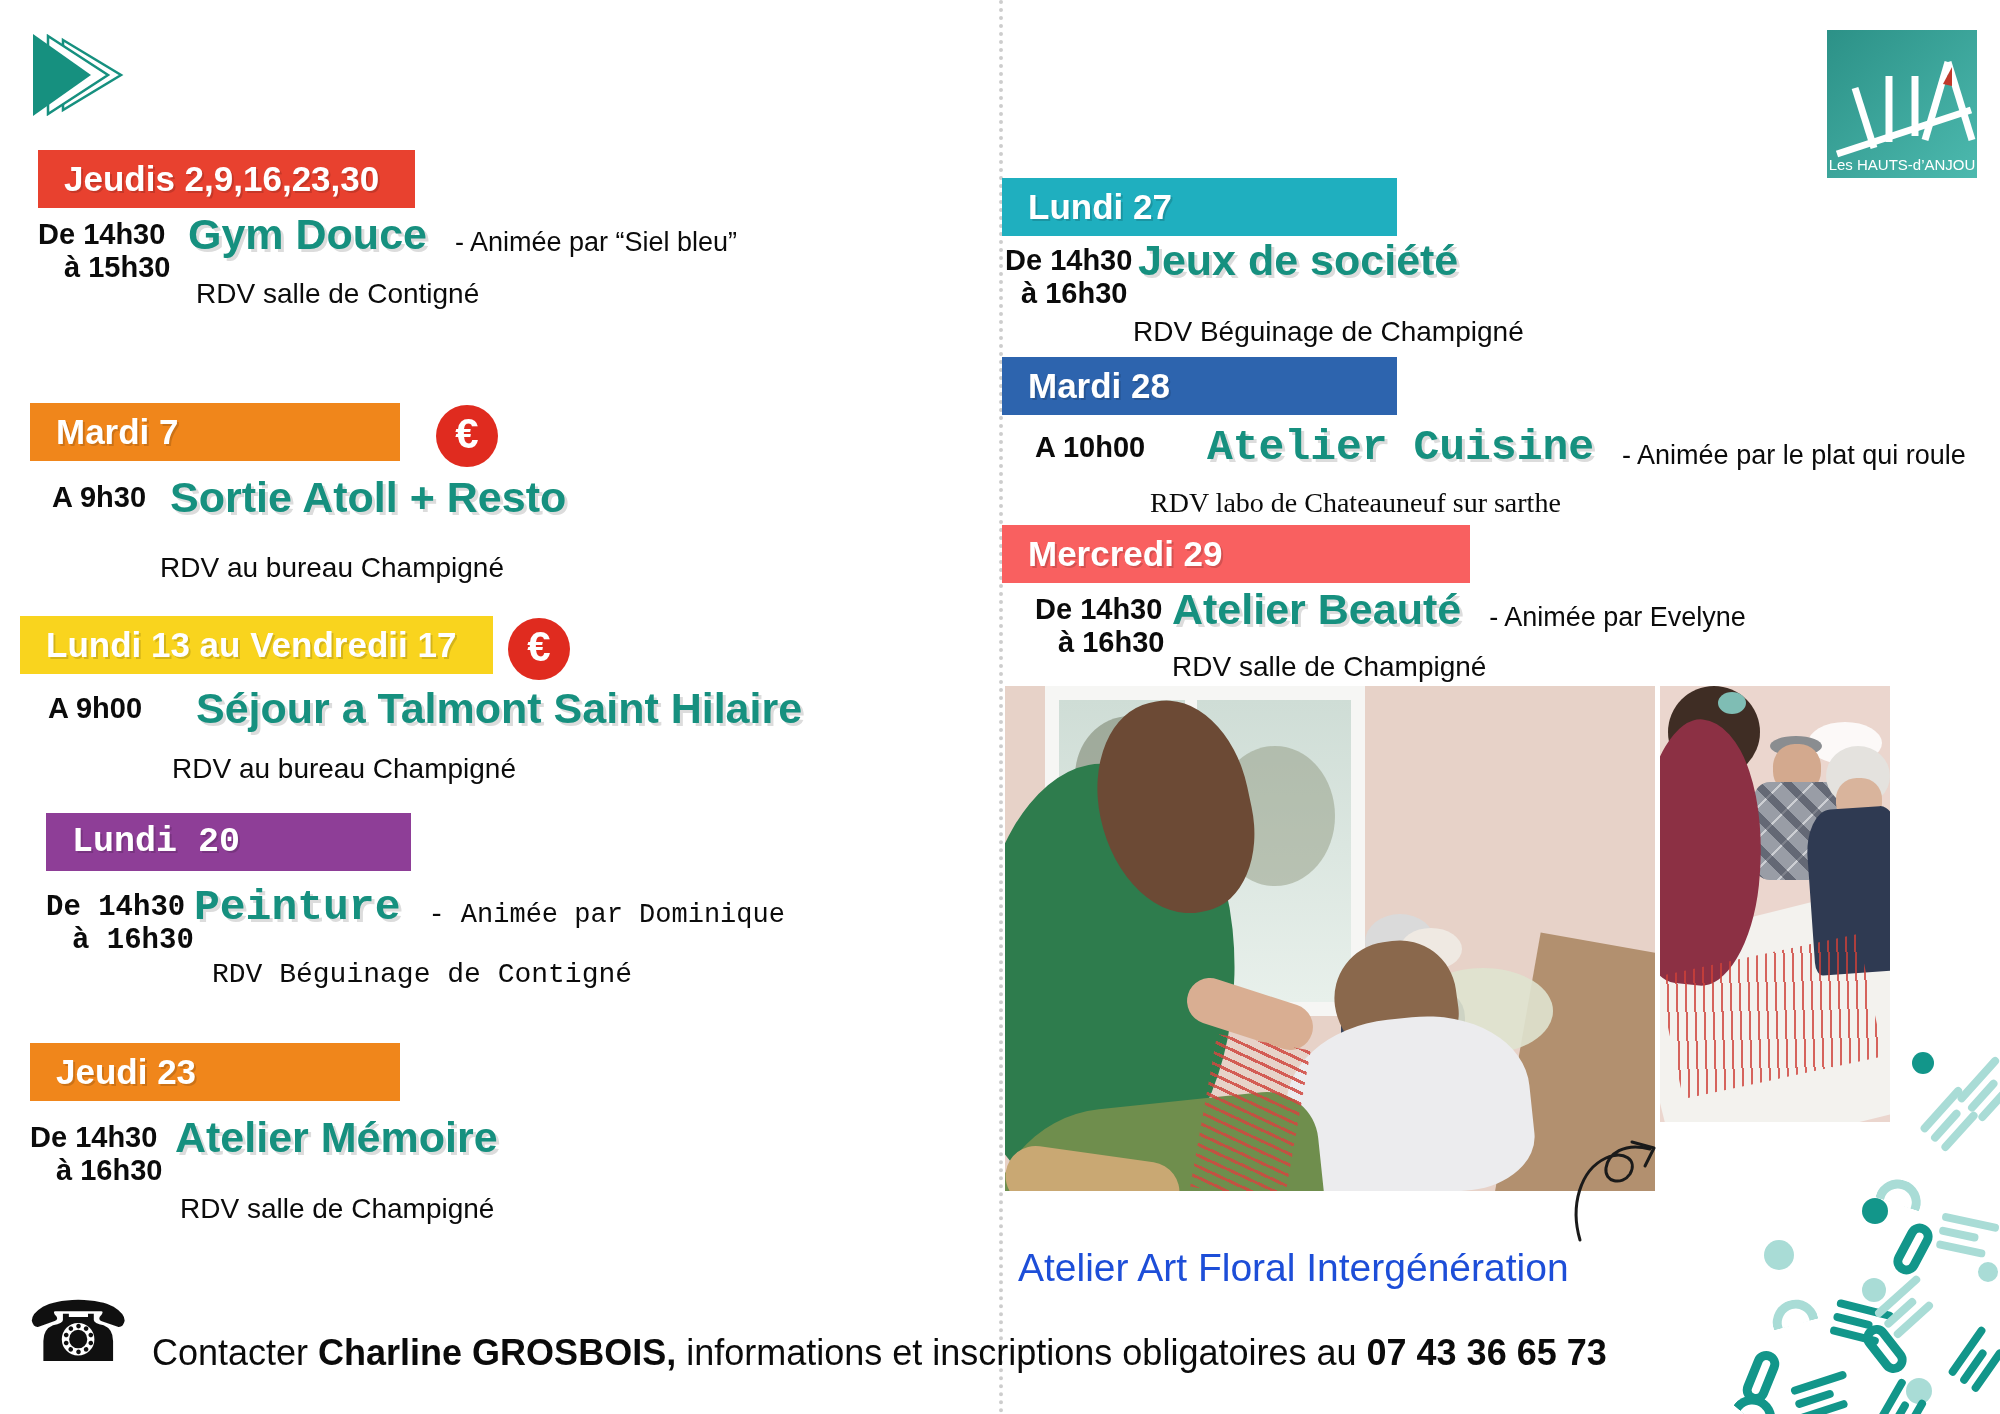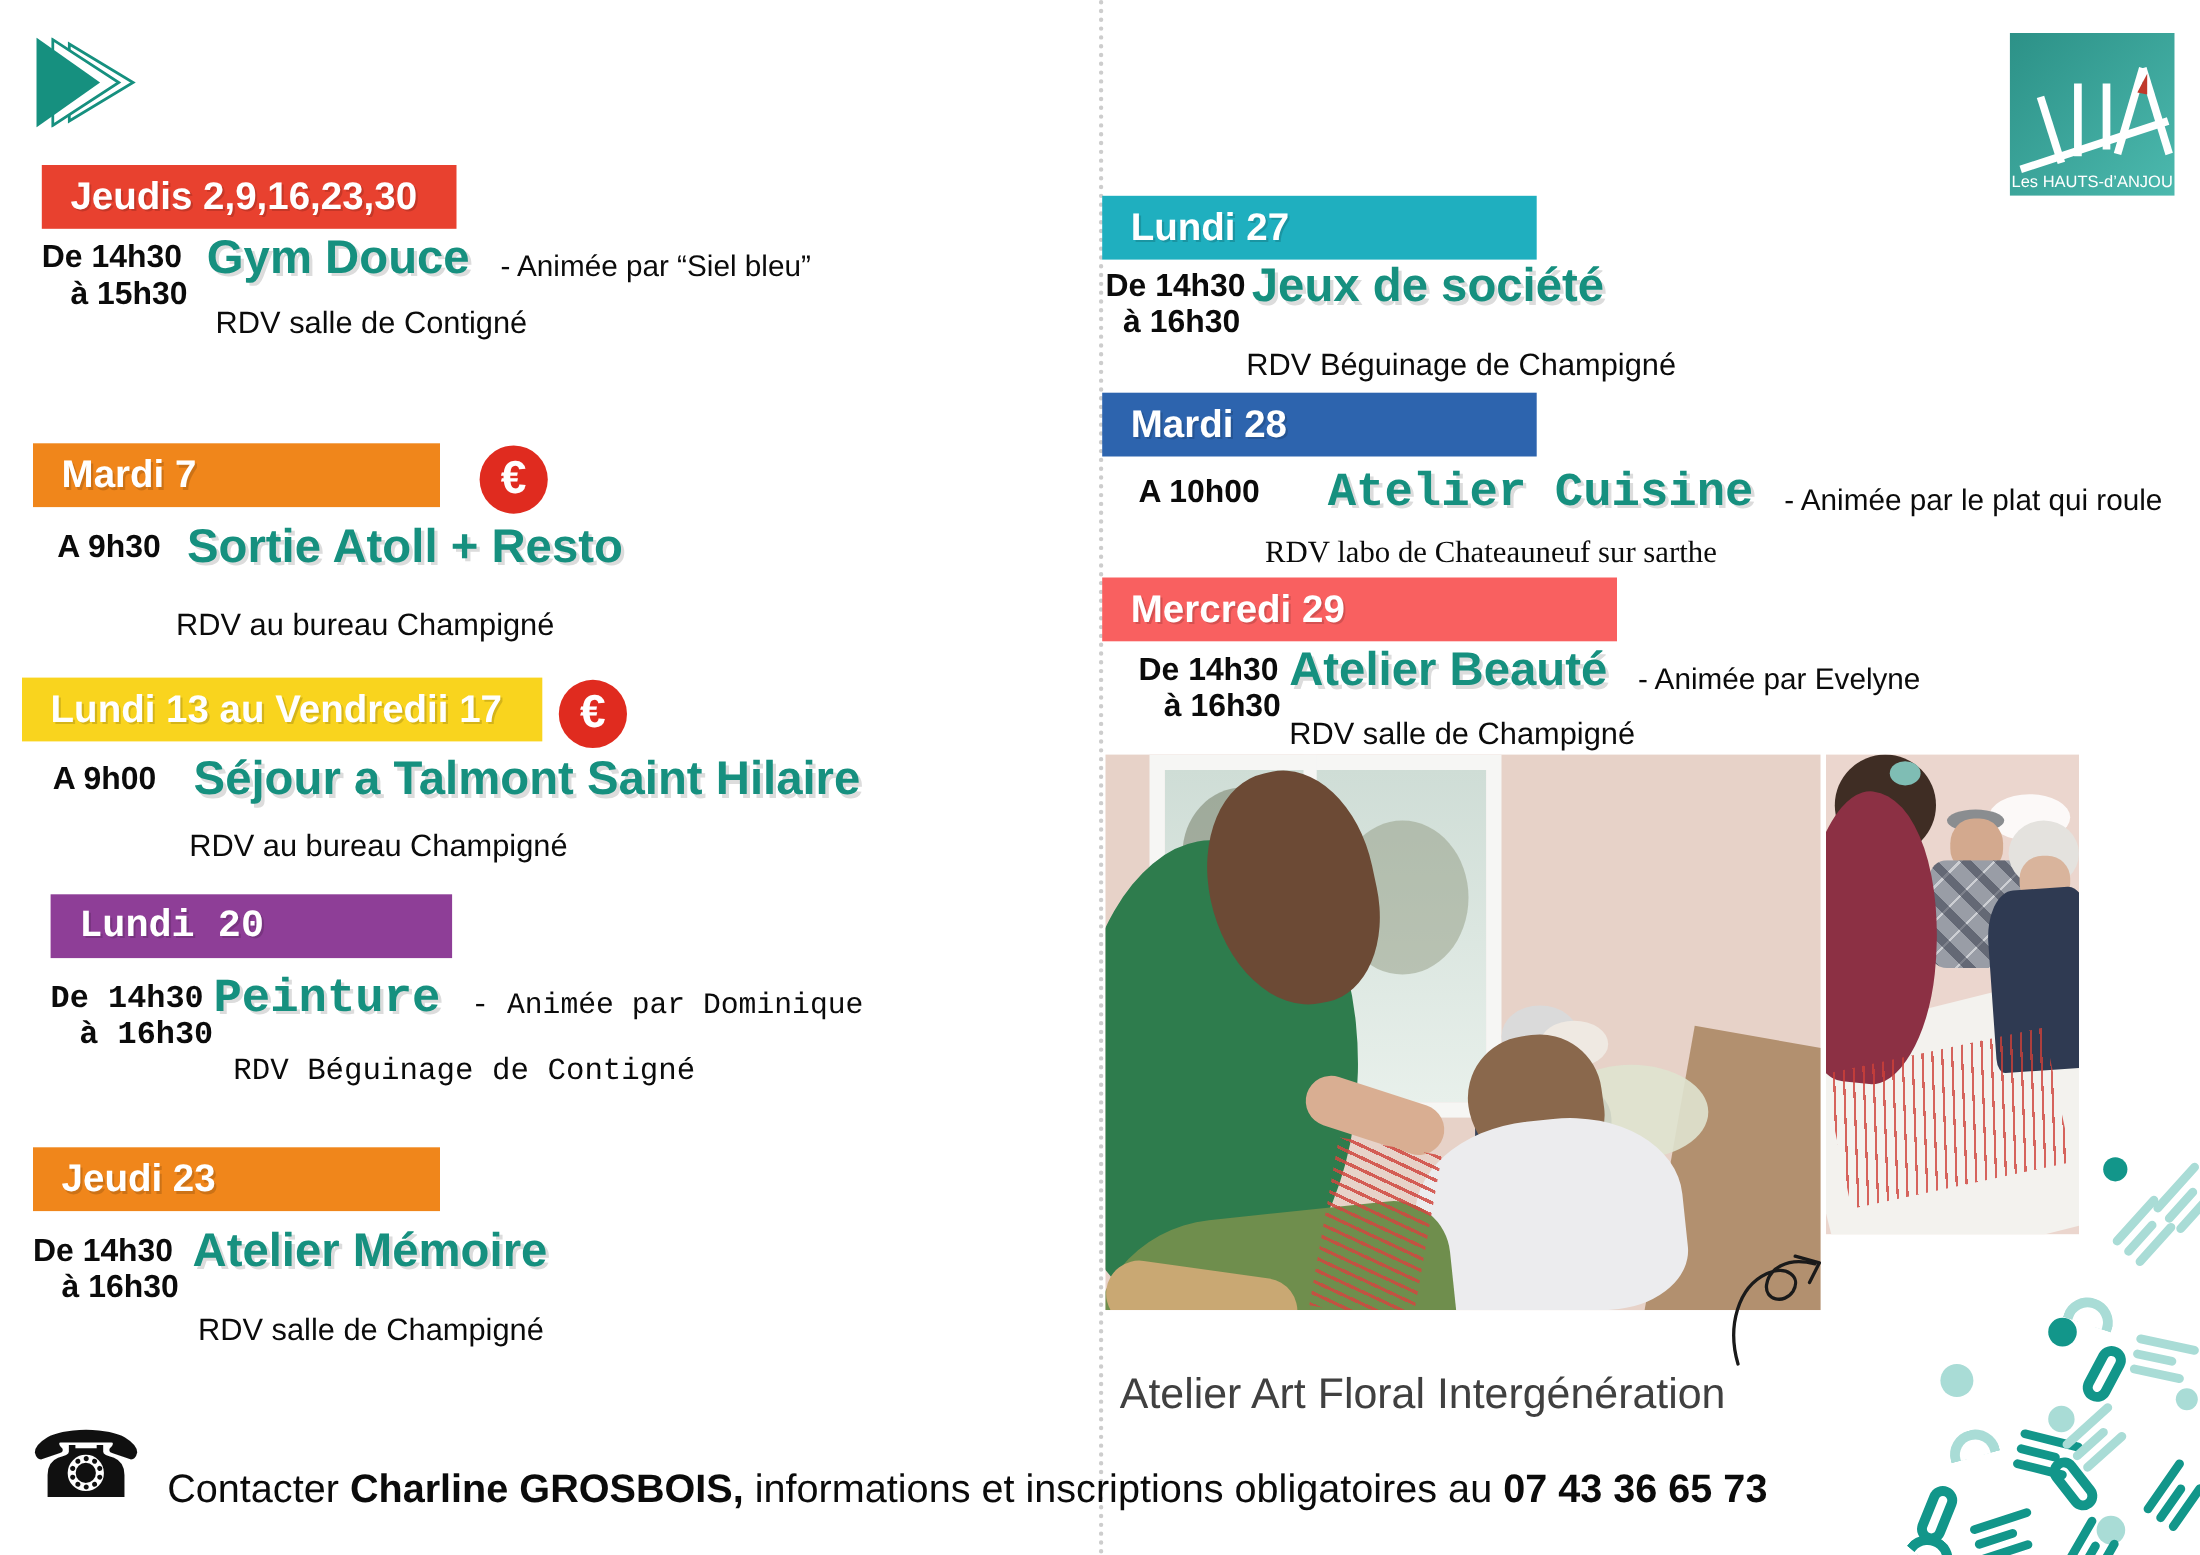--- a/index.html
+++ b/index.html
@@ -23,21 +23,21 @@
   .time .t2{padding-left:26px;}
   .etitle{font-weight:bold;font-size:43px;line-height:1.05;color:#16907F;white-space:nowrap;text-shadow:3px 3px 0 #dcdcdc;}
   .animator{font-size:27px;margin-top:15px;margin-left:28px;white-space:nowrap;}
   .rdv{font-size:28px;white-space:nowrap;}
 
   
   .photo{position:absolute;overflow:hidden;}
   #photo-left{left:1005px;top:686px;width:650px;height:505px;background:#E7D2C8;}
   #photo-right{left:1660px;top:686px;width:230px;height:436px;background:#EBD6CE;}
   .ps{position:absolute;}
-  .caption{position:absolute;left:1018px;top:1246px;font-size:39px;color:#404040;white-space:nowrap;}
+  .caption{position:absolute;left:1018px;top:1246px;font-size:39px;color:#1d4ed8;white-space:nowrap;}
 
   
   .phone-icon{position:absolute;left:26px;top:1290px;font-size:84px;line-height:1;color:#101010;}
   .footer-text{position:absolute;left:152px;top:1332px;font-size:36px;white-space:nowrap;}
   .footer-text b{font-weight:bold;}
 
   
   .arrow-doodle{position:absolute;left:1566px;top:1134px;}
 
   
@@ -111,21 +111,21 @@
     <div class="rdv" style="margin-left:130px;margin-top:32px;">RDV au bureau Champigné</div>
   </section>
 
   <section class="event" style="left:20px;top:616px;width:960px;">
     <div class="banner" style="width: 473px; background: rgb(249, 212, 30);">Lundi 13 au Vendredii 17</div>
     <div class="euro" style="left:488px;">€</div>
     <div class="row" style="margin-top:12px;">
       <div class="time" style="width:112px;padding-left:28px;">
         <div>A 9h00</div>
       </div>
-      <div class="etitle" style="margin-left:16px;">Séjour a Talmont Saint Hilaire</div>
+      <div class="etitle" style="margin-left:36px;">Séjour a Talmont Saint Hilaire</div>
     </div>
     <div class="rdv" style="margin-left:152px;margin-top:22px;">RDV au bureau Champigné</div>
   </section>
 
   <section class="event" style="left:46px;top:813px;width:930px;font-family:Liberation Mono, monospace;">
     <div class="banner" style="width: 365px; background: rgb(142, 62, 151);">Lundi 20</div>
     <div class="row" style="margin-top:14px;">
       <div class="time" style="width:148px;">
         <div>De 14h30</div>
         <div class="t2">à 16h30</div>

